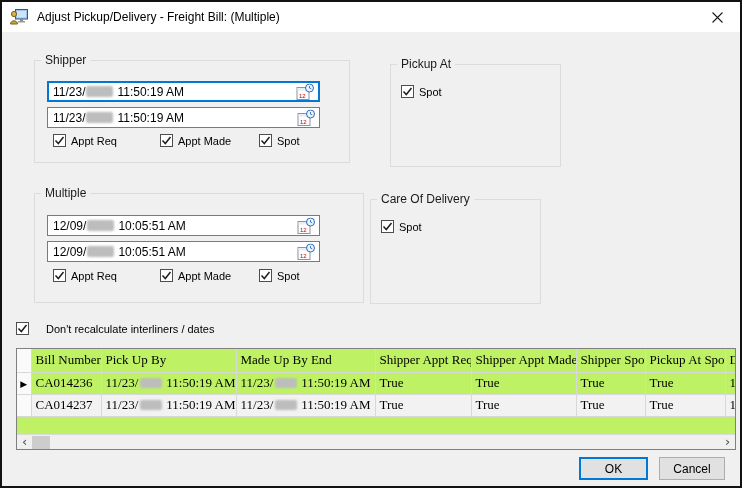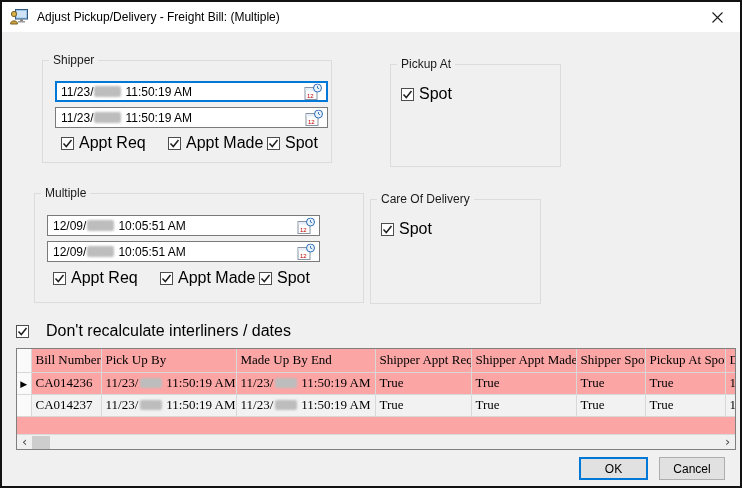--- a/index.html
+++ b/index.html
@@ -22,24 +22,24 @@
   .dtinput.focused { border:2px solid #0078d7; padding-left:4px; }
   .dticon { position:absolute; right:3px; top:50%; transform:translateY(-50%); width:19px; height:17px; }
 
   .redact { display:inline-block; width:27px; height:11px; background:#bdbdbd; border-radius:2px; filter:blur(1.3px); margin:0 4px 0 1px; vertical-align:-1px; }
   .redact.sm { width:22px; height:10px; margin:0 4px 0 2px; }
 
   
   .cbrow { position:absolute; display:flex; align-items:center; }
   .cb { display:inline-block; width:13px; height:13px; background:#fff; border:1px solid #4d4d4d; flex:0 0 auto; }
   .cb svg { display:block; width:11px; height:11px; margin:0; }
-  .cblabel { font-size:16px; color:#000; margin-left:5px; white-space:nowrap; }
-
-  
-  .gridwrap { position:absolute; left:14px; top:346px; width:720px; height:102px; background:#fca5a5; border:1px solid #7f7f7f; overflow:hidden; }
+  .cblabel { font-size:11px; color:#000; margin-left:5px; white-space:nowrap; }
+
+  
+  .gridwrap { position:absolute; left:14px; top:346px; width:720px; height:102px; background:#bef264; border:1px solid #7f7f7f; overflow:hidden; }
   table.grid { border-collapse:collapse; table-layout:fixed; width:775px; font-family:"Liberation Serif", serif; font-size:13px; color:#000; }
   table.grid col.c0 { width:14px; }
   table.grid col.c1 { width:70px; }
   table.grid col.c2 { width:135px; }
   table.grid col.c3 { width:139px; }
   table.grid col.c4 { width:96px; }
   table.grid col.c5 { width:105px; }
   table.grid col.c6 { width:69px; }
   table.grid col.c7 { width:80px; }
   table.grid col.c8 { width:67px; }
@@ -80,21 +80,21 @@
       <path d="M0.5 15 C0.5 10.8, 7.5 10.8, 7.5 15 Z" fill="#caa23f" stroke="#7a6022"></path>
     </svg>
     <span class="title-text">Adjust Pickup/Delivery - Freight Bill: (Multiple)</span>
     <div class="close-btn">
       <svg viewBox="0 0 11 11">
           <path d="M0.5 0.5 L10.5 10.5 M10.5 0.5 L0.5 10.5" stroke="#1b1b1b" stroke-width="1.1" fill="none"></path>
         </svg>
     </div>
   </div>
 
-  <div class="group" style="left:40px; top:58px; width:290px; height:103px;">
+  <div class="group" style="left:32px; top:58px; width:316px; height:103px;">
     <span class="glabel">Shipper</span>
 
     <div class="dtinput focused" style="top:20px;">
       <span>
         <span>11/23/</span><span class="redact"></span><span>11:50:19 AM</span>
       </span>
       <svg class="dticon" viewBox="0 0 19 17">
         <rect x="1" y="4" width="12" height="12" fill="#fdfdfd" stroke="#8893a3"></rect>
         <rect x="1.5" y="4.5" width="11" height="2.5" fill="#e8eef7"></rect>
         <text x="3" y="14" font-size="6" fill="#c00000" font-family="Liberation Sans, sans-serif">12</text>

